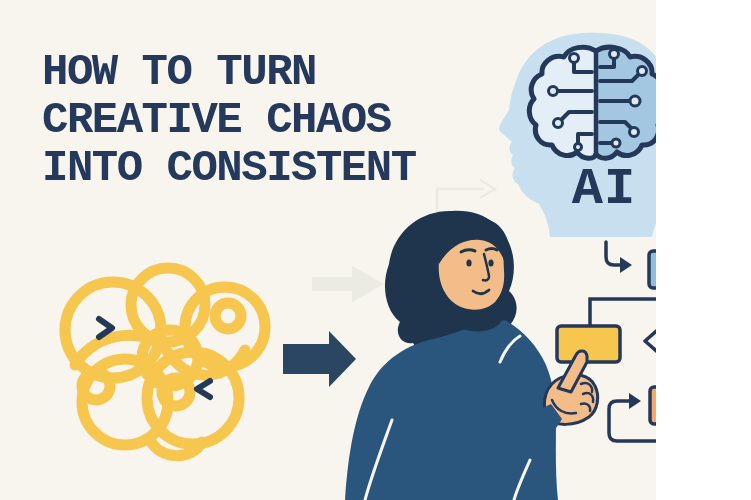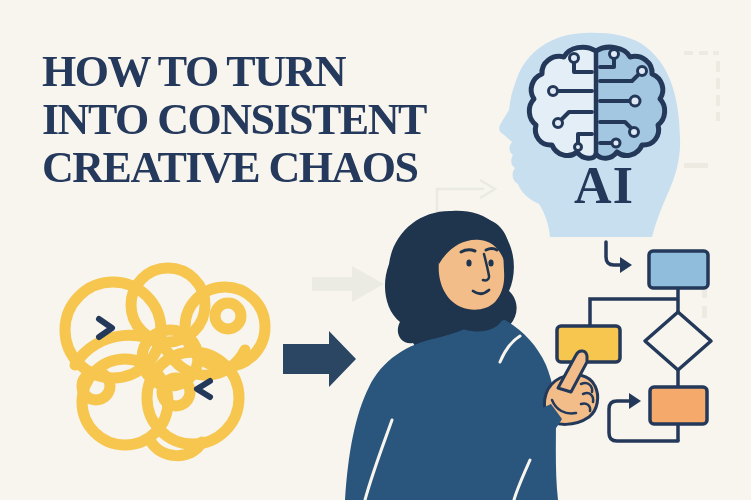--- a/index.html
+++ b/index.html
@@ -1,42 +1,42 @@
 <!DOCTYPE html>
 <html><head>
 <meta charset="utf-8">
 <style>
   html,body{margin:0;padding:0;}
   .stage{
     position:relative;
-    width:751px;height:500px;
+    width:656px;height:500px;
     background:#F8F5EE;
     overflow:hidden;
-    font-family:Liberation Serif, serif;
+    font-family:Liberation Mono, monospace;
   }
   .headline{
     position:absolute;left:42px;top:48px;
     color:#24395B;
     font-weight:bold;
     font-size:44px;
     line-height:48px;
     letter-spacing:-1.5px;
   }
   .headline .line{white-space:nowrap;}
   .art{position:absolute;left:0;top:0;}
 </style>
 </head>
 <body>
 
 <div class="stage">
 
   <header class="headline">
     <div class="line">HOW TO TURN</div>
+    <div class="line">CREATIVE CHAOS</div>
     <div class="line">INTO CONSISTENT</div>
-    <div class="line">CREATIVE CHAOS</div>
   </header>
 
   <svg class="art" width="751" height="500" viewBox="0 0 751 500">
 
     <g>
 
       <polygon points="312,277 352,277 352,266 384,284 352,302 352,291 312,291" fill="#EBEAE3"></polygon>
 
       <g fill="none" stroke="#E9EBE2" stroke-width="2.5">
         <path d="M 437 212 L 437 189 L 484 189"></path>

